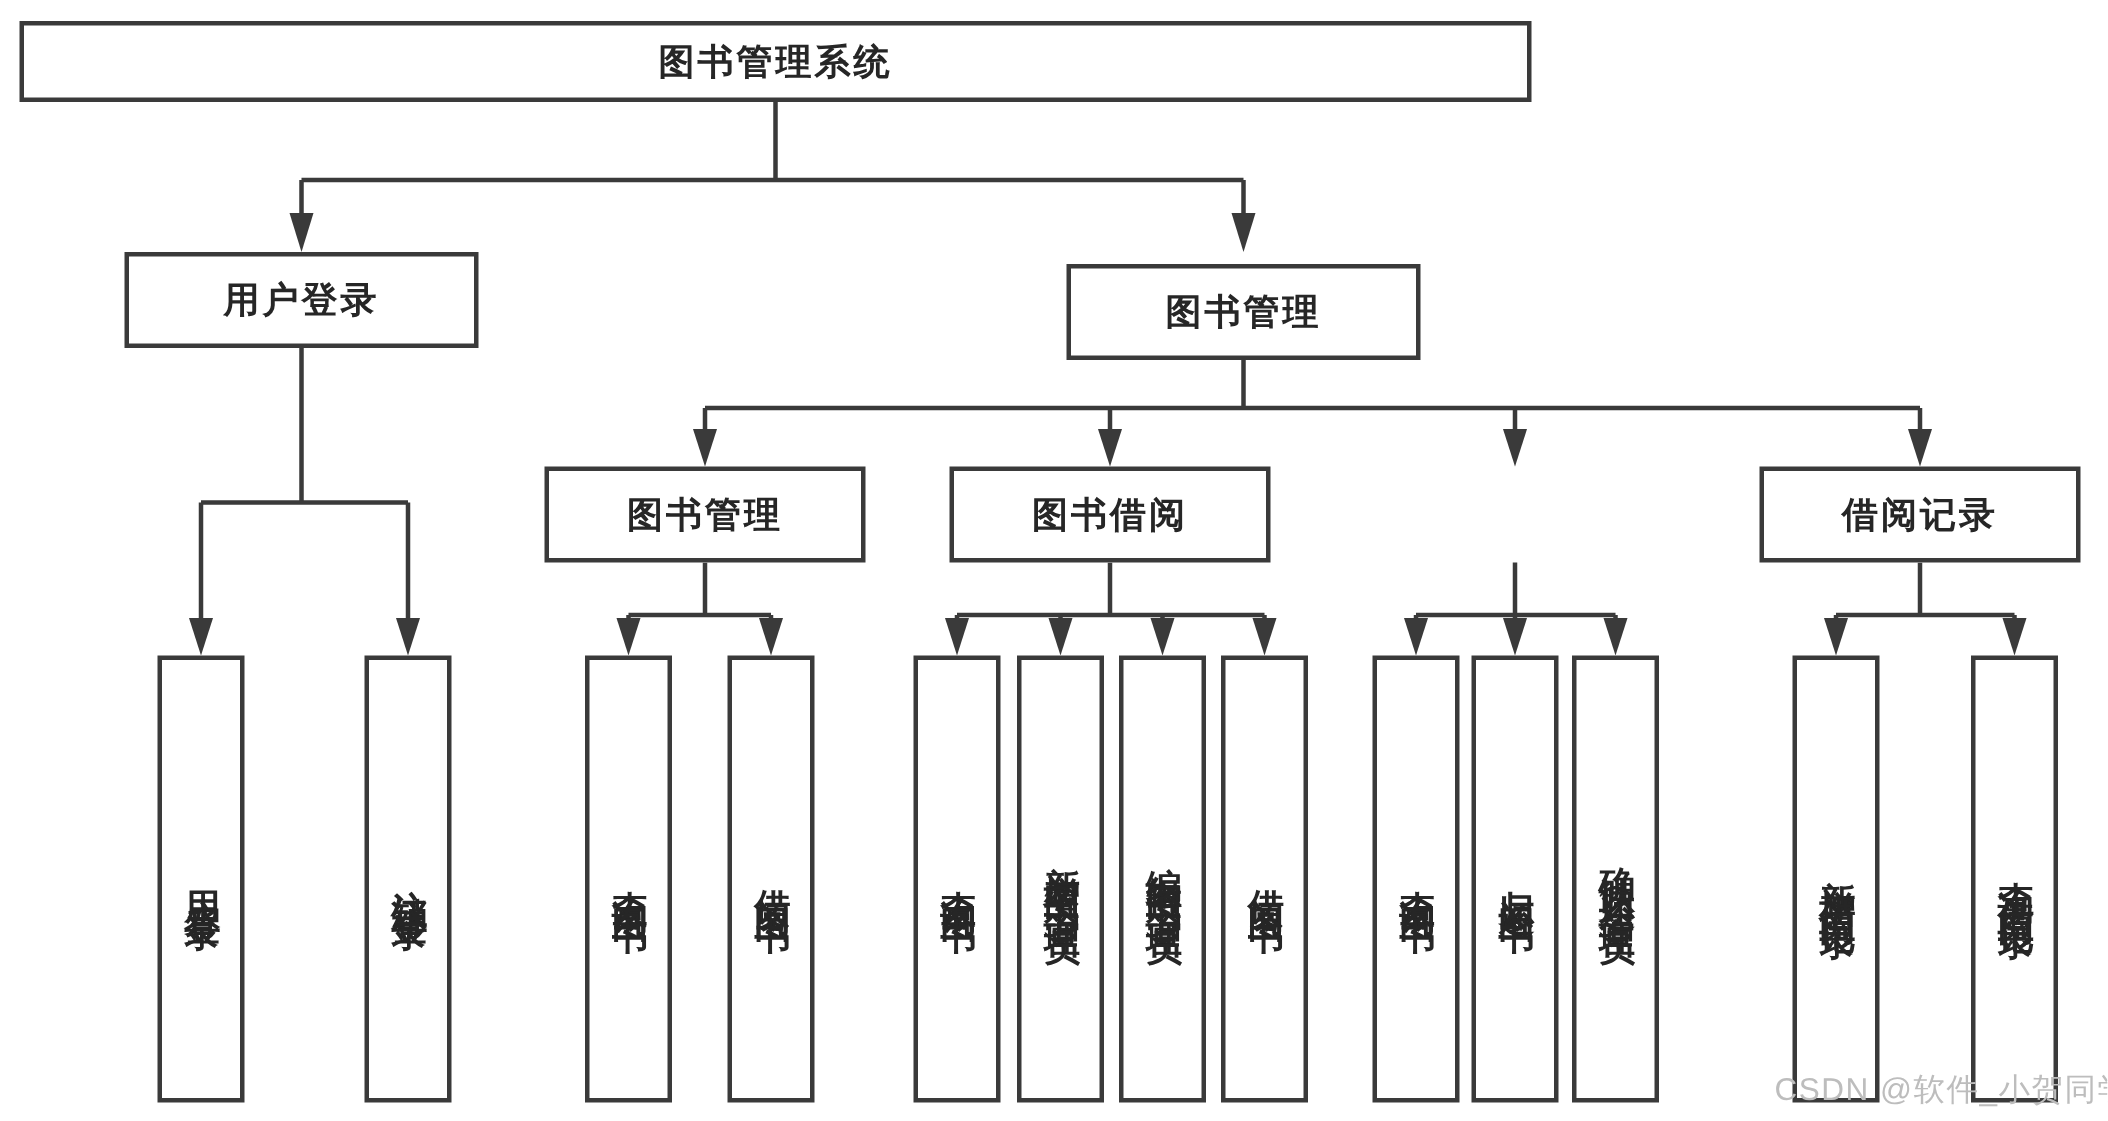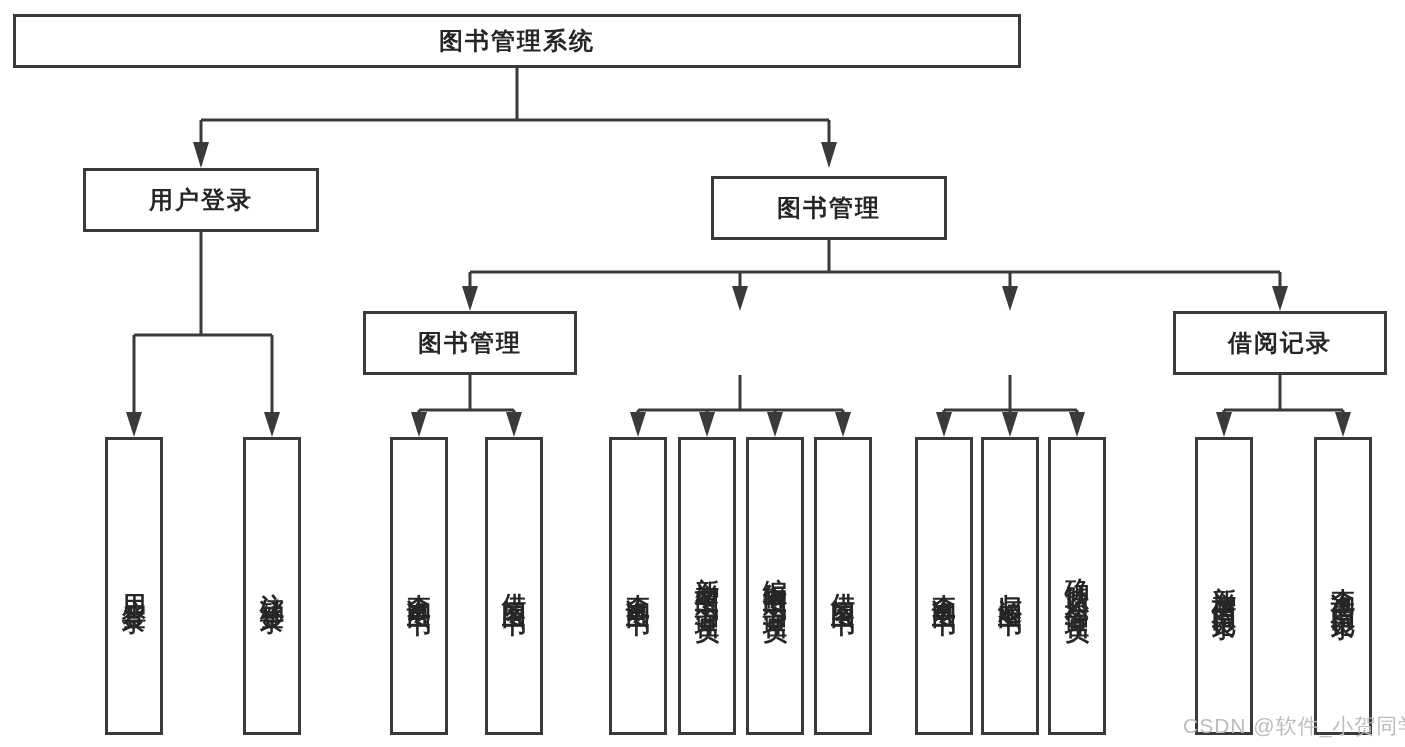--- a/index.html
+++ b/index.html
@@ -85,20 +85,23 @@
   <div class="box" style="left:83px;top:168px;width:236px;height:64px">
     <span class="hlabel">用户登录</span>
   </div>
   <div class="box" style="left:711px;top:176px;width:236px;height:64px">
     <span class="hlabel">图书管理</span>
   </div>
 
   <div class="box" style="left:363px;top:311px;width:214px;height:64px">
     <span class="hlabel">图书管理</span>
   </div>
+  <div class="box" style="left:633px;top:311px;width:214px;height:64px">
+    <span class="hlabel">图书借阅</span>
+  </div>
   <div class="box" style="left:1173px;top:311px;width:214px;height:64px">
     <span class="hlabel">借阅记录</span>
   </div>
 
   <div class="box leaf" style="left:105px;top:437px;width:58px;height:298px">
     <span class="vtext">用户登录</span>
   </div>
   <div class="box leaf" style="left:243px;top:437px;width:58px;height:298px">
     <span class="vtext">注销登录</span>
   </div>

